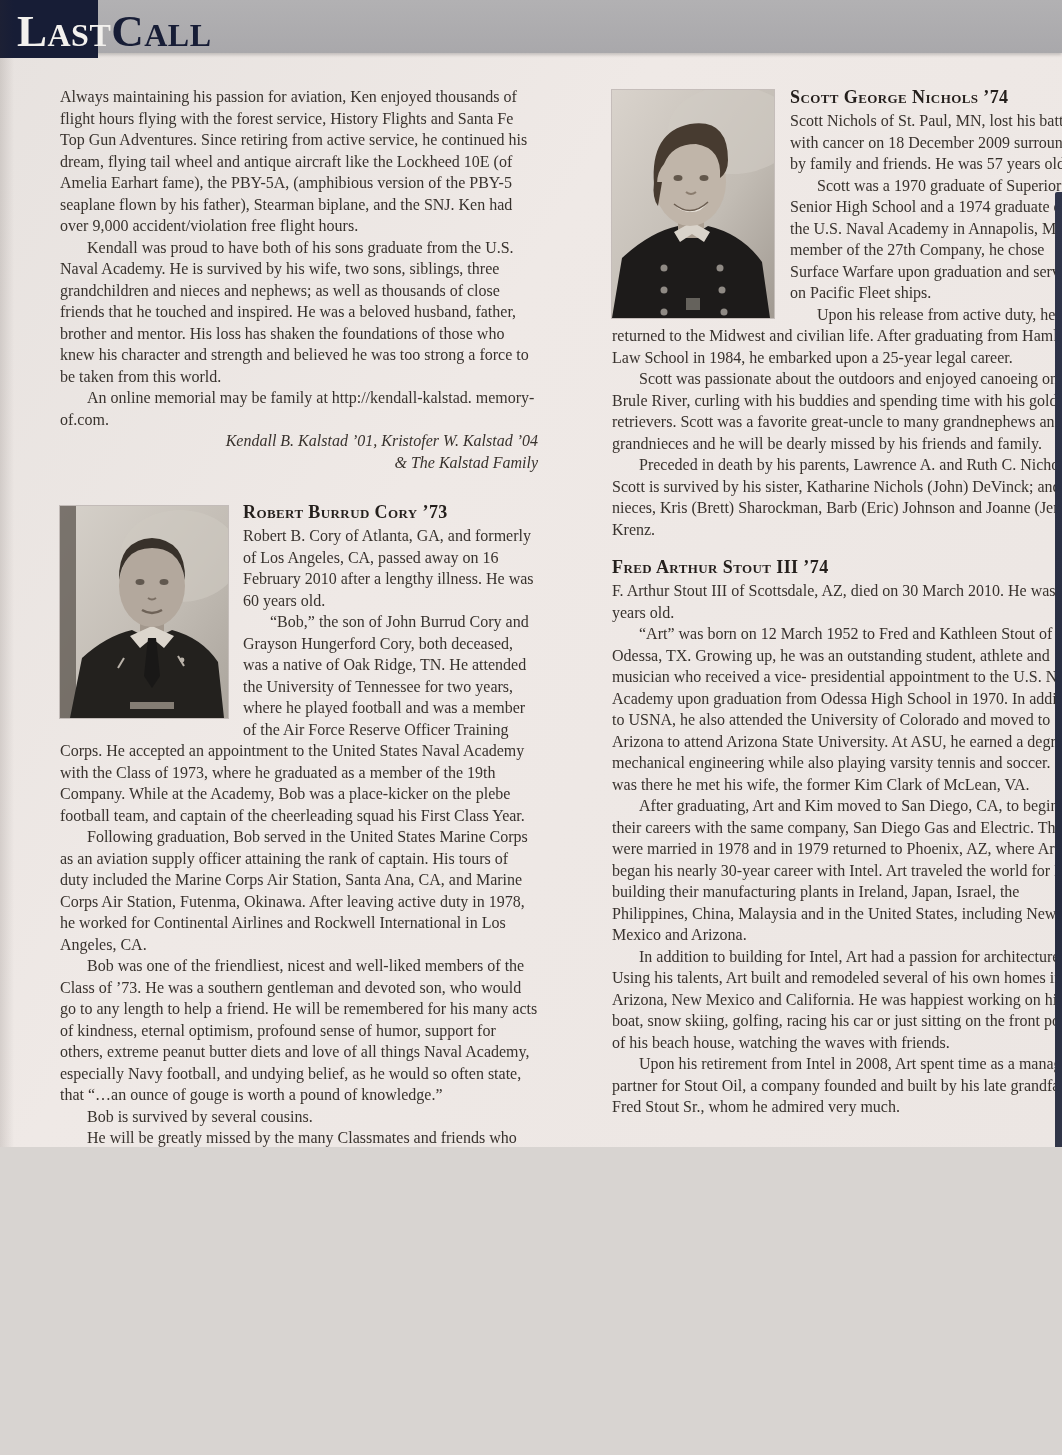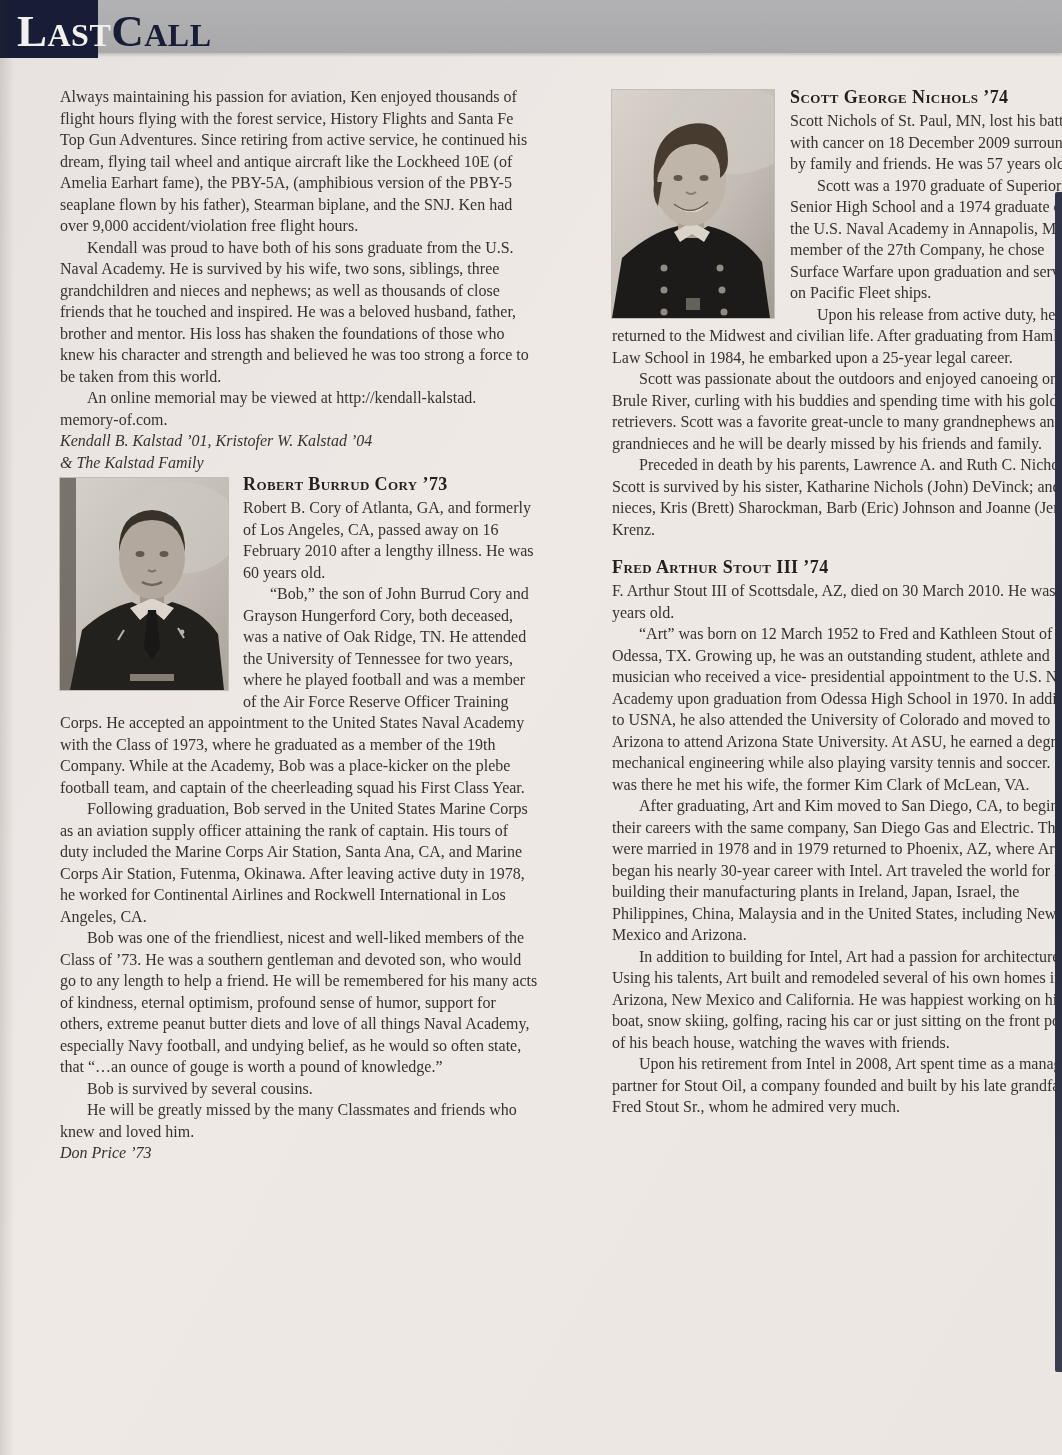--- a/index.html
+++ b/index.html
@@ -1,17 +1,17 @@
 <!DOCTYPE html>
 <html><head>
 <meta charset="utf-8">
 <style>
   html,body { margin:0; padding:0; background:#d8d4d1; }
   .page {
-    position:relative; width:1062px; height:1455px; overflow:hidden;
+    position:relative; width:1062px; height:1147px; overflow:hidden;
     background:linear-gradient(120deg,#e7e2df 0%, #efe9e6 40%, #ece6e3 100%);
     font-family:"Liberation Serif", serif;
   }
   .page::after {
     content:""; position:absolute; left:0; top:0; width:14px; height:100%;
     background:linear-gradient(90deg, rgba(60,50,45,0.14), rgba(0,0,0,0)); pointer-events:none;
   }
   
   .band {
     position:absolute; left:0; top:0; width:1062px; height:53px;
@@ -25,27 +25,27 @@
     font-variant:small-caps; font-size:45px; line-height:50px; letter-spacing:0.5px;
   }
   .masthead-title .w1 { color:#f3f1ee; }
   .masthead-title .w2 { color:#171d36; }
   
   .col { position:absolute; top:86px; width:478px; color:#38322d; }
   .col-left  { left:60px;  }
   .col-right { left:564px;margin-left:48px; }
   .col p { margin:0; font-size:16px; line-height:21.5px; }
   p.ind { text-indent:27px; }
-  p.sig { text-align:left; font-style:italic; }
+  p.sig { text-align:right; font-style:italic; }
   h2.obit-heading {
     margin:0 0 1px 0; font-size:18px; line-height:23px; color:#241f1c;
     font-weight:bold; font-variant:small-caps; letter-spacing:0.4px;
   }
   section.obit { overflow:visible; }
-  section.obit-cory { }
+  section.obit-cory { margin-top:28px; }
   section.obit-stout { margin-top:16px; }
   .photo { float:left; background:#c6c0b9; box-shadow:0 0 0 1px rgba(70,60,55,0.25); }
   .photo svg { display:block; }
   .photo-cory { width:168px; height:212px; margin:5px 15px 4px 0; }
   .photo-nichols { width:162px; height:228px; margin:4px 16px 4px 0; }
   
   .footer { position:absolute; left:62px; top:1476px; }
   .pagenum {
     font-family:"DejaVu Sans", sans-serif; font-weight:bold;
     font-size:27px; color:#201e1c; letter-spacing:0.5px;
@@ -68,21 +68,21 @@
 
   <div class="band"></div>
   <div class="navybox"></div>
   <h1 class="masthead-title"><span class="w1">Last</span><span class="w2">Call</span></h1>
 
   <div class="col col-left">
 
     <section class="obit obit-kalstad">
       <p>Always maintaining his passion for aviation, Ken  enjoyed thousands of flight hours flying with the forest service, History Flights and Santa Fe Top Gun Adventures. Since retiring from active service, he continued his dream, flying tail wheel and antique aircraft like the Lockheed 10E (of Amelia Earhart fame), the PBY-5A, (amphibious version of the PBY-5 seaplane flown by his father), Stearman biplane, and the SNJ. Ken had over 9,000 accident/violation free flight hours.</p>
       <p class="ind">Kendall was proud to have both of his sons graduate from the U.S. Naval Academy. He is survived by his wife, two sons, siblings, three grandchildren and nieces and nephews; as well as thousands of close friends that he touched and inspired. He was a beloved husband, father, brother and mentor. His loss has shaken the foundations of those who knew his character and strength and believed he was too strong a force to be taken from this world.</p>
-      <p class="ind">An online memorial may be viewed at http://kendall-kalstad. memory-of.com.</p>
+      <p class="ind">An online memorial may be family at http://kendall-kalstad. memory-of.com.</p>
       <p class="sig">Kendall B. Kalstad ’01, Kristofer W. Kalstad ’04</p>
       <p class="sig">&amp; The Kalstad Family</p>
     </section>
 
     <section class="obit obit-cory">
       <div class="photo photo-cory">
         <svg width="168" height="212" viewBox="0 0 168 212" xmlns="http://www.w3.org/2000/svg">
           <defs>
             <linearGradient id="cbg" x1="0" y1="0" x2="1" y2="1">
               <stop offset="0" stop-color="#d6d1ca"></stop>

